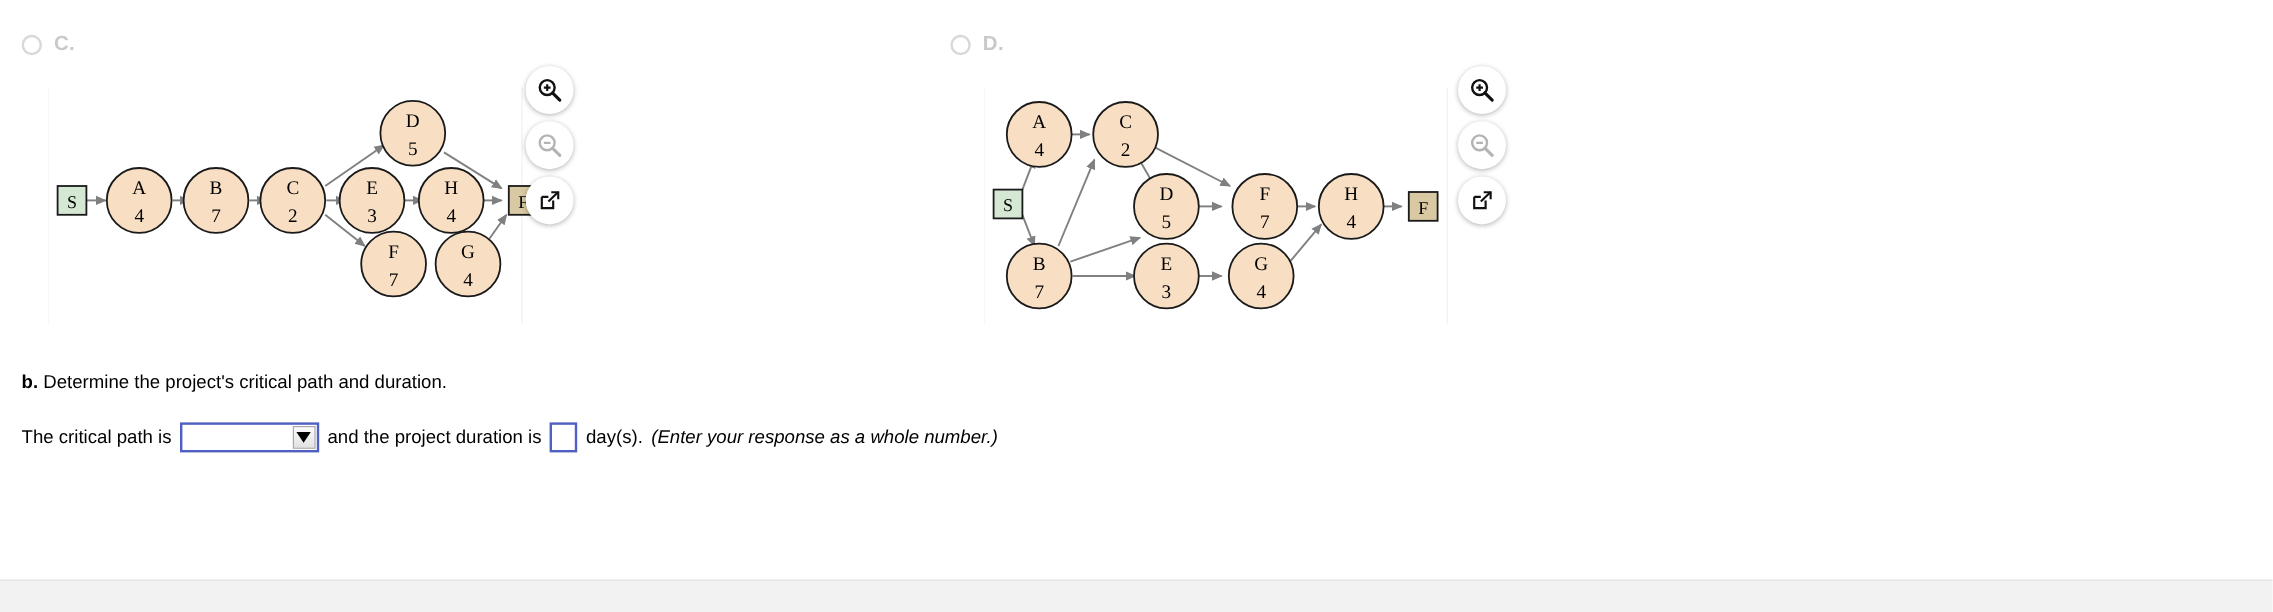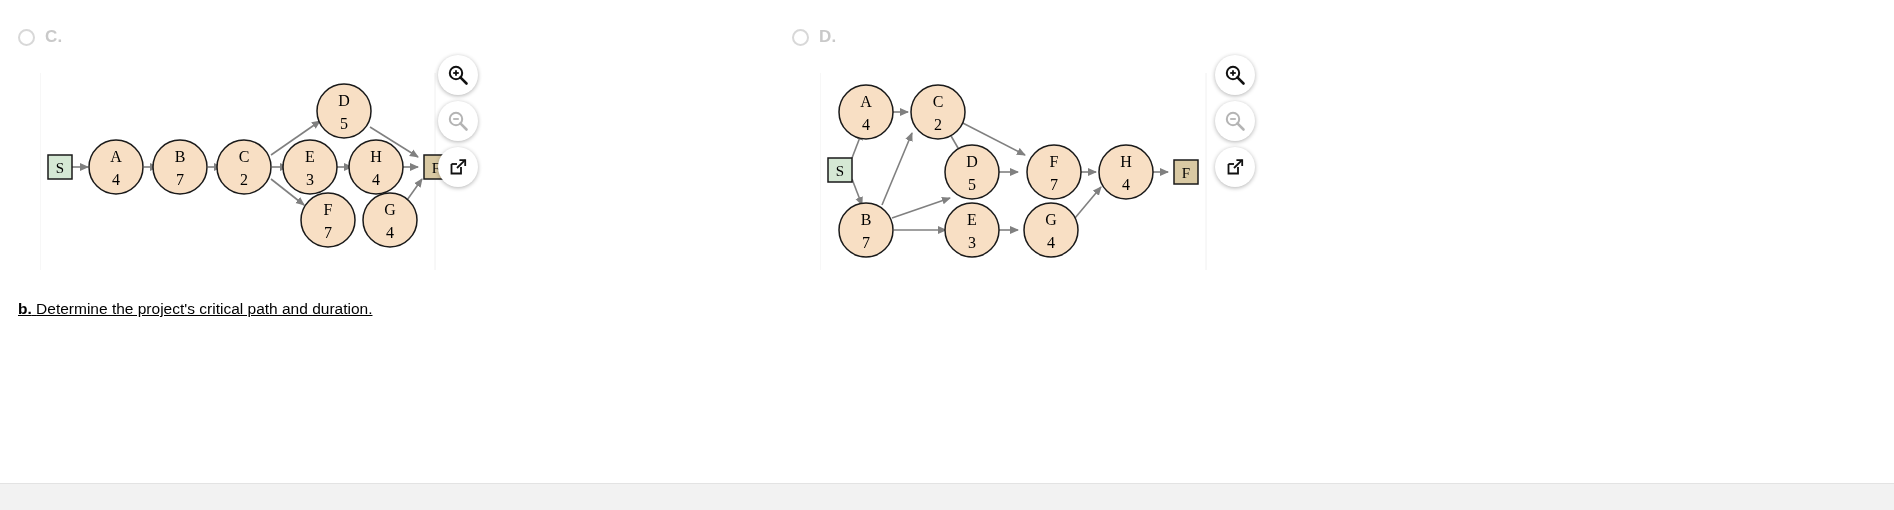--- a/index.html
+++ b/index.html
@@ -362,21 +362,31 @@
     <div class="tool-btn">
       <svg width="22" height="22" viewBox="0 0 22 22">
         <path d="M4.5 8 L4.5 17.5 L14 17.5 L14 11" fill="none" stroke="#111" stroke-width="1.8"></path>
         <path d="M4.5 8 L10 8" fill="none" stroke="#111" stroke-width="1.8"></path>
         <line x1="10" y1="12" x2="18" y2="4.2" stroke="#111" stroke-width="1.8"></line>
         <path d="M12.4 4.2 L18.2 4.2 L18.2 10" fill="none" stroke="#111" stroke-width="1.8"></path>
       </svg>
     </div>
   </div>
 
-  <div class="question-line" style="left:18px; top:300px;text-decoration:underline;">
+  <div class="question-line" style="left:18px; top:310px;">
     <span class="q-label">b.</span>
     <span>Determine the project's critical path and duration.</span>
   </div>
 
+  <div class="answer-row" style="left:18px; top:352px;">
+    <span>The critical path is</span>
+    <span class="dropdown">
+      <span class="dropdown-arrow-box"></span>
+    </span>
+    <span>and the project duration is</span>
+    <span class="num-input"></span>
+    <span>day(s).</span>
+    <span class="hint-italic">(Enter your response as a whole number.)</span>
+  </div>
 
   <div class="footer-strip"></div>
 
 </div>
 
 </body></html>

